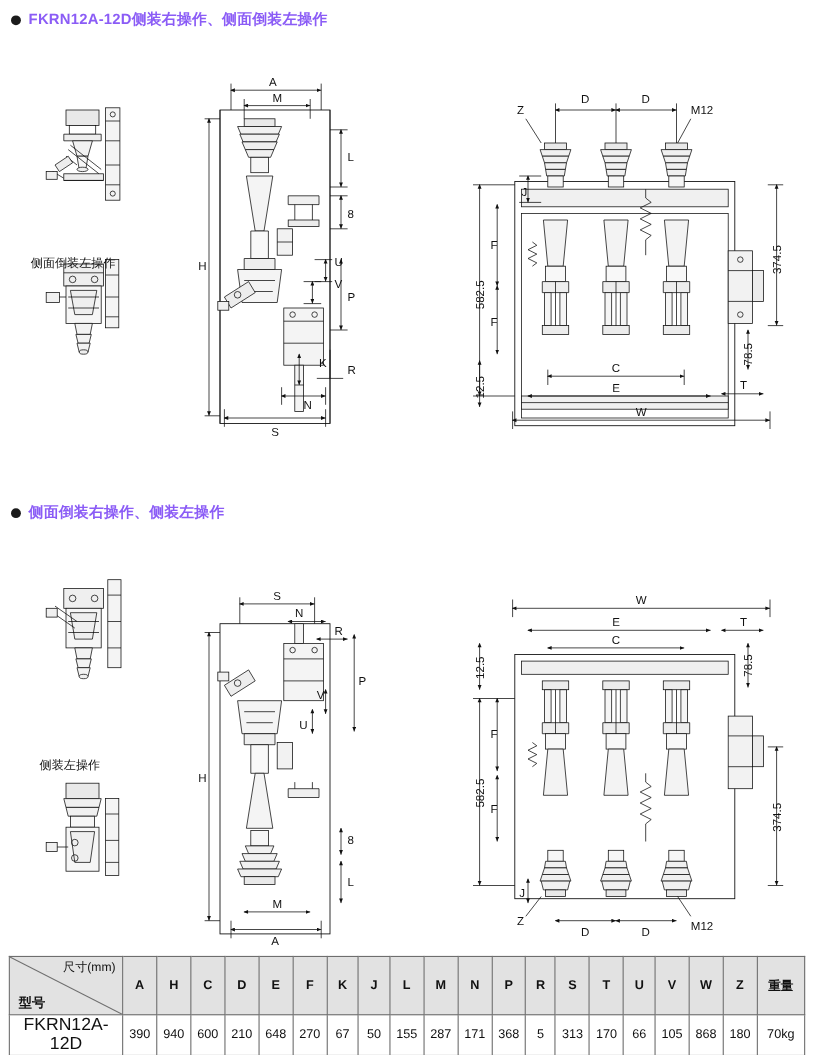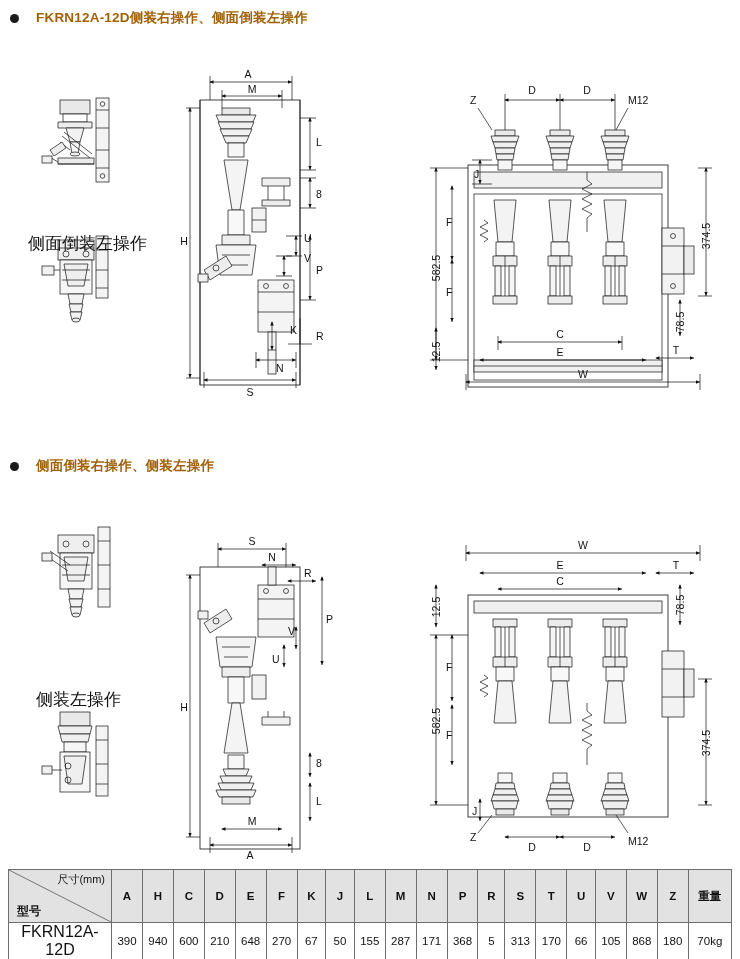--- a/index.html
+++ b/index.html
@@ -9,38 +9,38 @@
     font-family:"Liberation Sans","DejaVu Sans",sans-serif;
     color:#111;
     position:relative;
     overflow:hidden;
   }
   .page{position:relative;width:740px;height:959px;}
 
   
   .heading{
     position:absolute;
-    display:flex;align-items:center;gap:17px;
-    font-size:13.5px;font-weight:bold;color:#a16207;
+    display:flex;align-items:center;gap:7px;
+    font-size:13.5px;font-weight:bold;color:#8b5cf6;
     letter-spacing:.2px;
   }
   .bullet{
     width:9px;height:9px;border-radius:50%;
     background:#1b1b1b;flex:0 0 auto;
   }
   #sec1-head{left:10px;top:9px;}
   #sec2-head{left:10px;top:457px;justify-content:center;}
 
   
   .canvas{position:absolute;}
   .canvas svg{display:block;}
 
   
   .caption{
-    position:absolute;font-size:17px;color:#111;white-space:nowrap;
+    position:absolute;font-size:11px;color:#111;white-space:nowrap;
   }
   #cap1{left:28px;top:232px;}
   #cap2{left:36px;top:688px;}
 
   
   .tbl-wrap{position:absolute;left:8px;top:869px;width:724px;}
   table.spec{
     border-collapse:collapse;width:724px;
     font-size:11.5px;
   }

